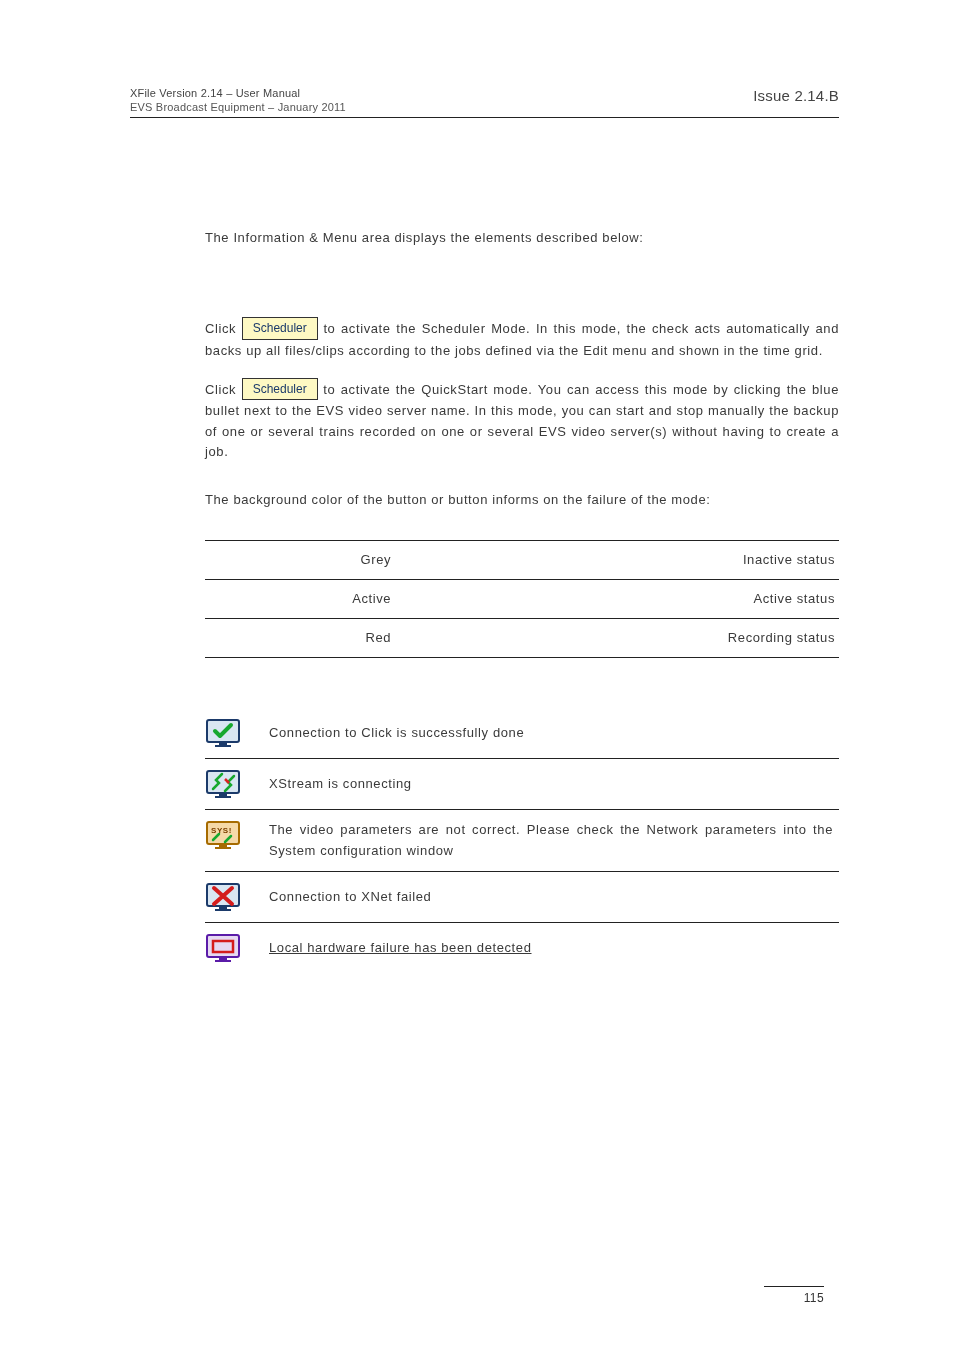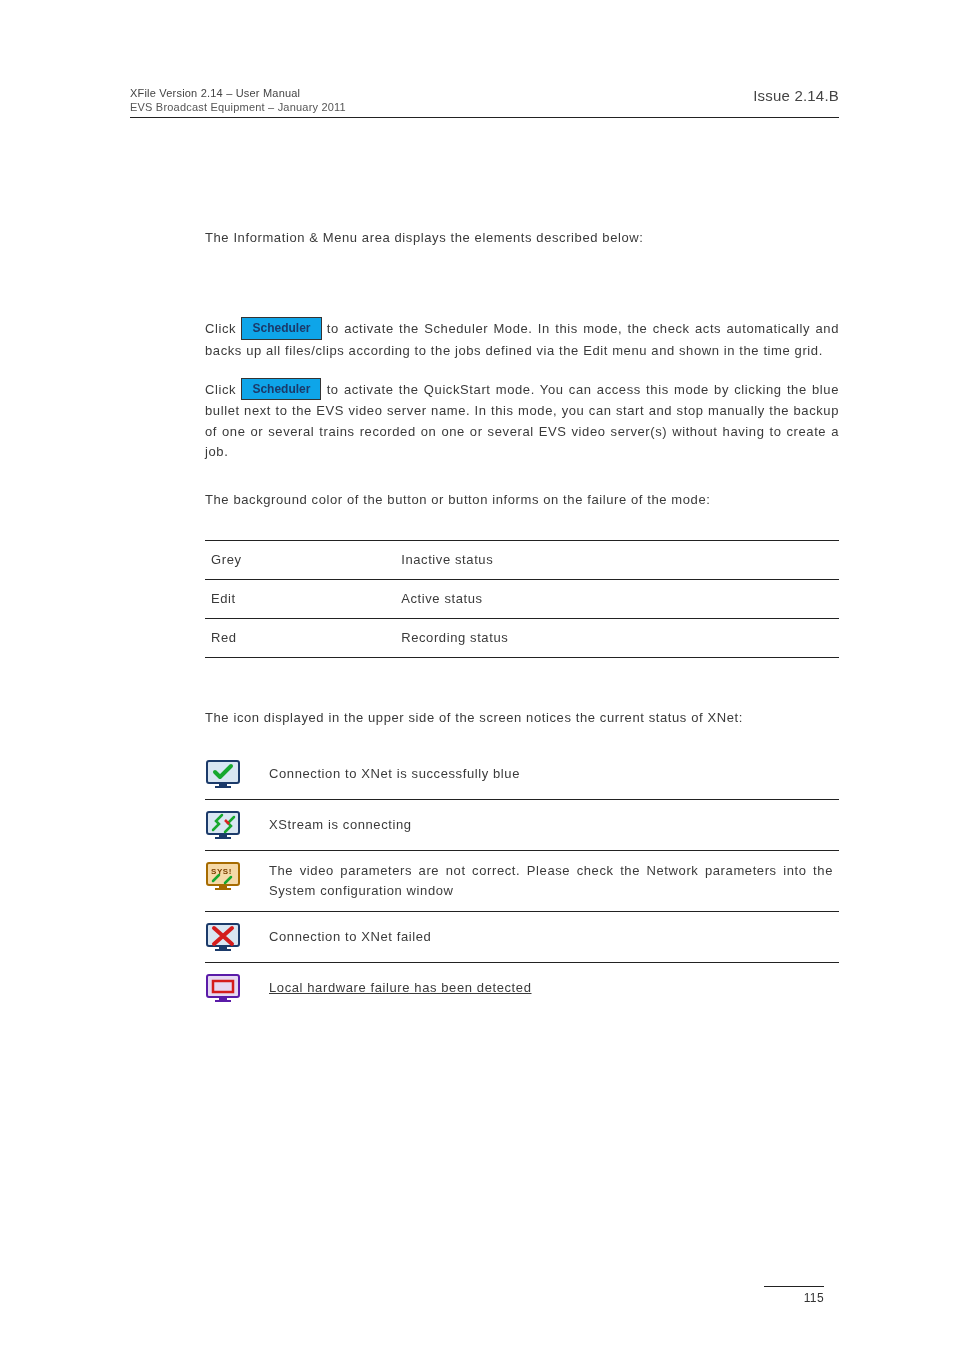--- a/index.html
+++ b/index.html
@@ -52,46 +52,46 @@
     color: #3a3a3a;
   }
   .para {
     text-align: justify;
     margin-bottom: 18px;
   }
   .gap-lg { margin-top: 70px; }
   .gap-md { margin-top: 28px; }
   .inline-btn {
     display: inline-block;
-    background: #0ea5e9;
+    background: #fef9c3;
     border: 1px solid #333;
     color: #1b3a6a;
     font-family: Arial, sans-serif;
     font-size: 12px;
     padding: 1px 10px;
     vertical-align: baseline;
     position: relative;
     top: -1px;
     letter-spacing: 0;
-    font-weight: bold;
   }
   .status-table {
     width: 100%;
     border-collapse: collapse;
     margin-top: 30px;
     margin-bottom: 50px;
   }
   .status-table td {
     padding: 9px 4px 9px 6px;
     font-size: 13px;
     letter-spacing: 0.6px;
   }
   .status-table tr {
     border-top: 1px solid #222;
     border-bottom: 1px solid #222;
+    text-align: right;
   }
   .status-table td:first-child {
     width: 30%;
   }
   .xnet-table {
     width: 100%;
     border-collapse: collapse;
     margin-top: 20px;
   }
   .xnet-table tr {
@@ -168,46 +168,45 @@
       <span> button informs on the failure of the mode:</span>
     </div>
 
     <table class="status-table">
       <tbody>
           <tr>
         <td>Grey</td>
         <td>Inactive status</td>
       </tr>
       <tr>
-        <td>Edit</td>
+        <td>Active</td>
         <td>Active status</td>
       </tr>
       <tr>
         <td>Red</td>
         <td>Recording status</td>
       </tr>
     </tbody>
       </table>
 
-    <div class="para gap-md">The icon displayed in the upper side of the screen notices the current status of XNet:</div>
 
     <table class="xnet-table">
       <tbody>
           <tr>
         <td>
           <span class="icon-box">
             <svg viewBox="0 0 36 30" width="36" height="30">
               <rect x="2" y="2" width="32" height="22" rx="2" fill="#d9e6f2" stroke="#1b3a6a" stroke-width="2"></rect>
               <rect x="14" y="24" width="8" height="3" fill="#1b3a6a"></rect>
               <rect x="10" y="27" width="16" height="2" fill="#1b3a6a"></rect>
               <path d="M10 13 l5 5 l11 -11" stroke="#17a82e" stroke-width="4" fill="none" stroke-linecap="round" stroke-linejoin="round"></path>
             </svg>
           </span>
         </td>
-        <td>Connection to XNet is successfully blue</td>
+        <td>Connection to Click is successfully done</td>
       </tr>
       <tr>
         <td>
           <span class="icon-box">
             <svg viewBox="0 0 36 30" width="36" height="30">
               <rect x="2" y="2" width="32" height="22" rx="2" fill="#d9e6f2" stroke="#1b3a6a" stroke-width="2"></rect>
               <rect x="14" y="24" width="8" height="3" fill="#1b3a6a"></rect>
               <rect x="10" y="27" width="16" height="2" fill="#1b3a6a"></rect>
               <path d="M8 20 l6 -6 l-3 -3 l6 -6 M20 22 l6 -6 l-3 -3 l6 -6" stroke="#17a82e" stroke-width="2.5" fill="none" stroke-linecap="round"></path>
               <path d="M20 10 l4 4" stroke="#d22" stroke-width="2.5" fill="none"></path>

